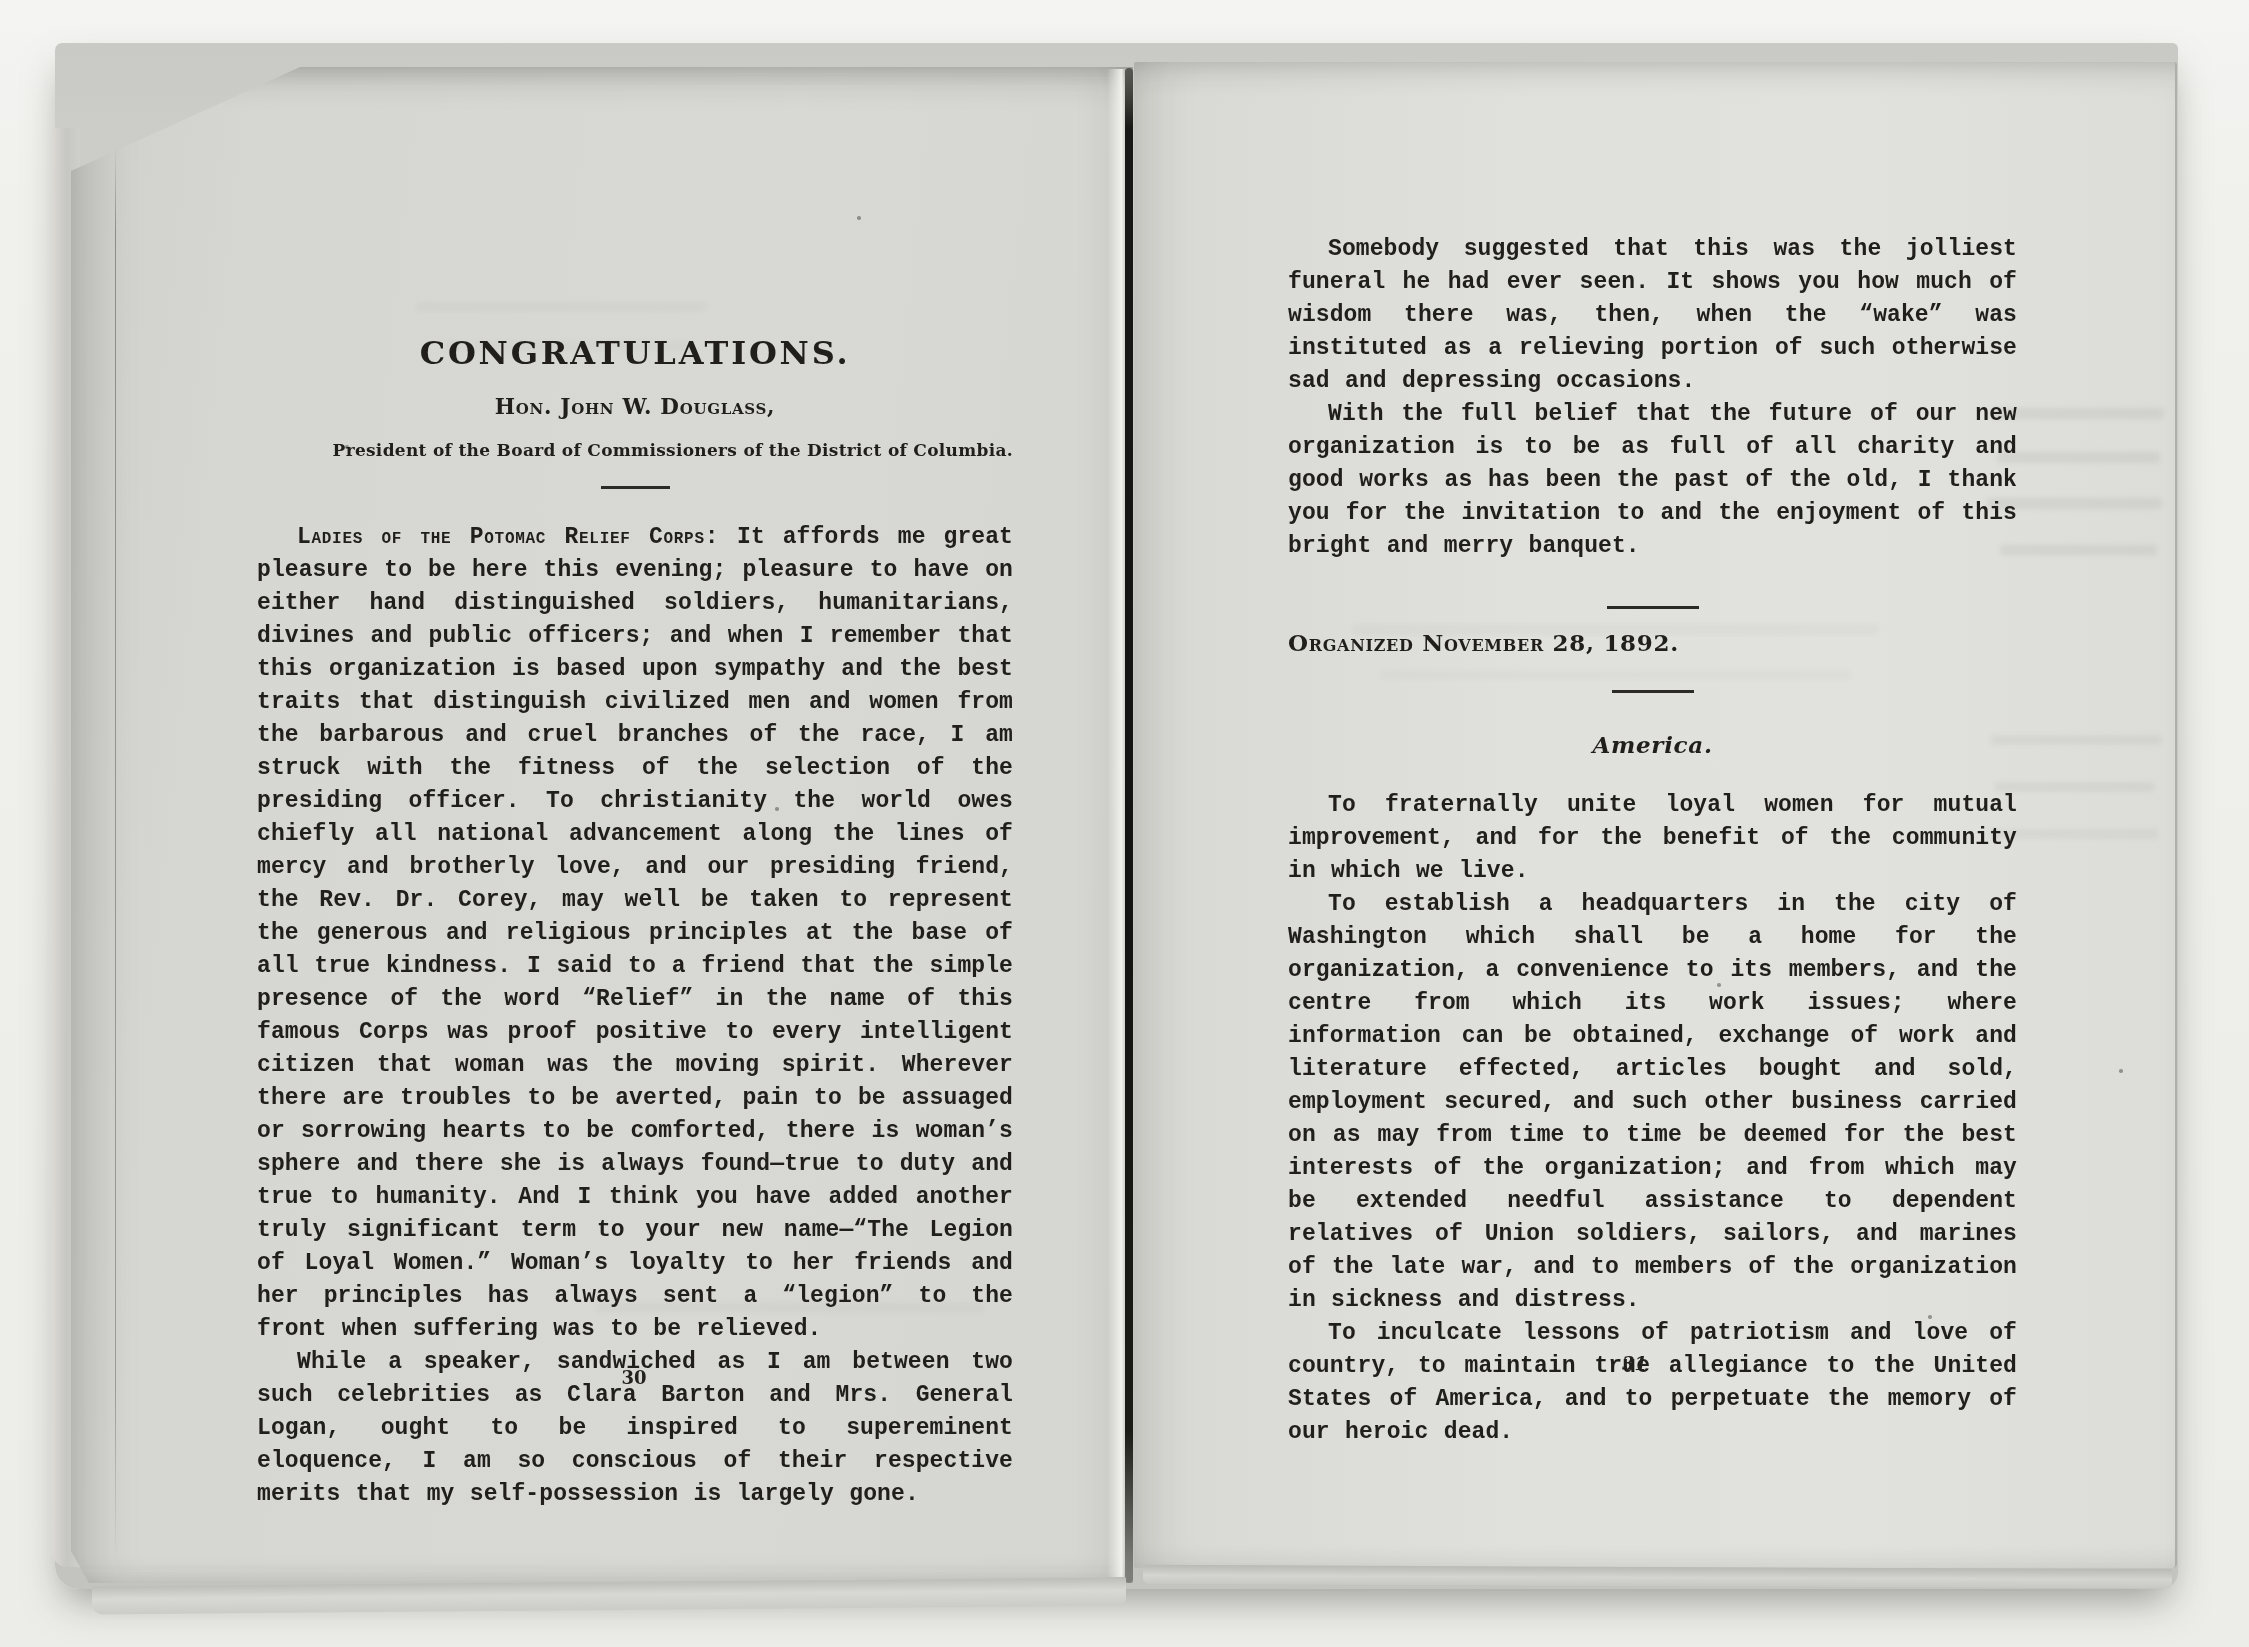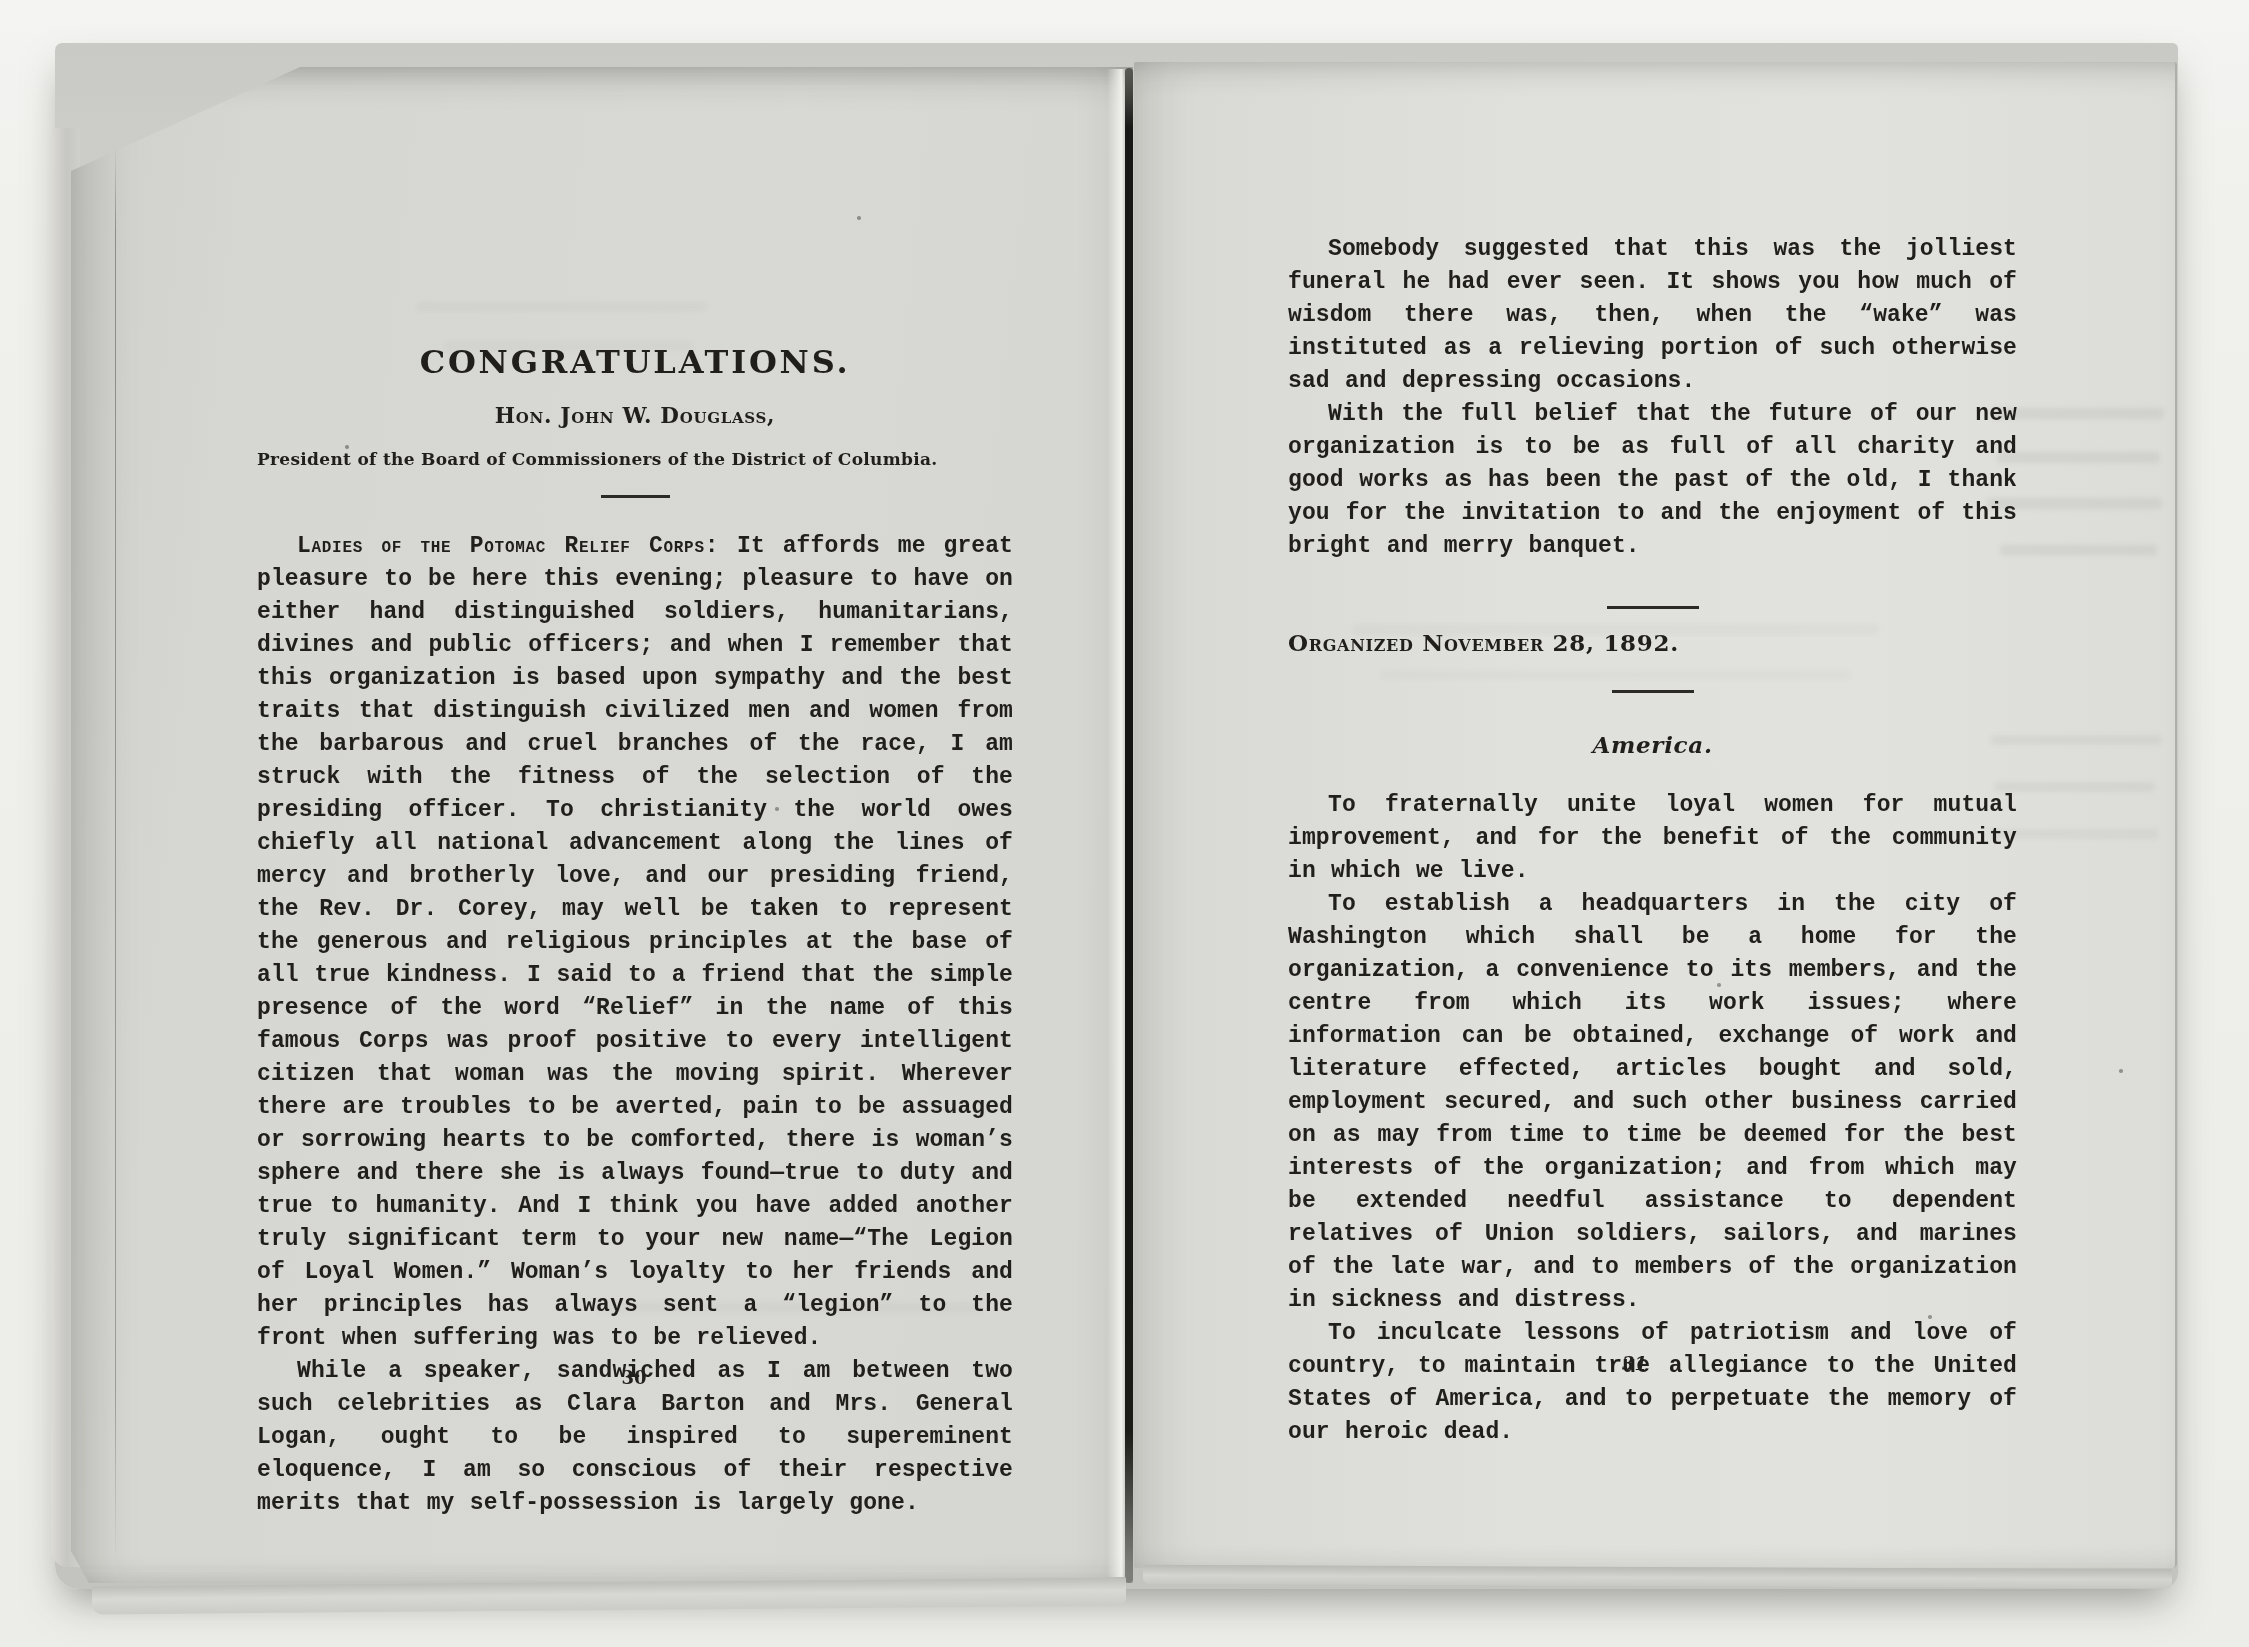--- a/index.html
+++ b/index.html
@@ -112,42 +112,42 @@
     width: 756px;
     color: #201f1c;
   }
   .content-right {
     position: absolute;
     left: 1288px; top: 233px;
     width: 729px;
     color: #201f1c;
   }
   .h-congrats {
-    margin: 9px;
+    margin: 0;
     font-size: 32px;
     line-height: 32px;
     font-weight: bold;
     text-align: center;
     letter-spacing: 2.8px;
   }
   .h-speaker {
     margin: 26px 0 0 0;
     font-size: 21.5px;
     line-height: 23.6px;
     font-weight: bold;
     font-variant: small-caps;
     text-align: center;
     letter-spacing: 0.7px;
   }
   .h-speaker-title {
     margin: 22px 0 0 0;
     font-size: 17px;
     line-height: 19.4px;
     font-weight: bold;
-    text-align: left;
+    text-align: right;
     letter-spacing: 0.3px;
   }
   .rule {
     height: 2.8px;
     background: #2b2a27;
     border: none;
     margin: 0 auto;
   }
   .rule-left { width: 69px; margin-top: 26px; }
   .body-copy {

